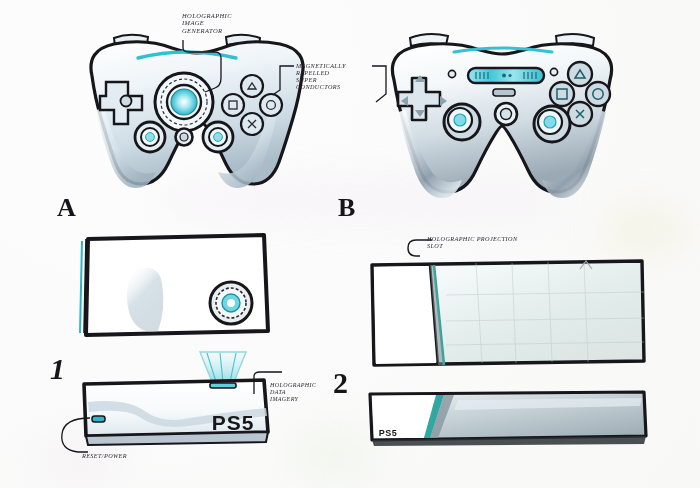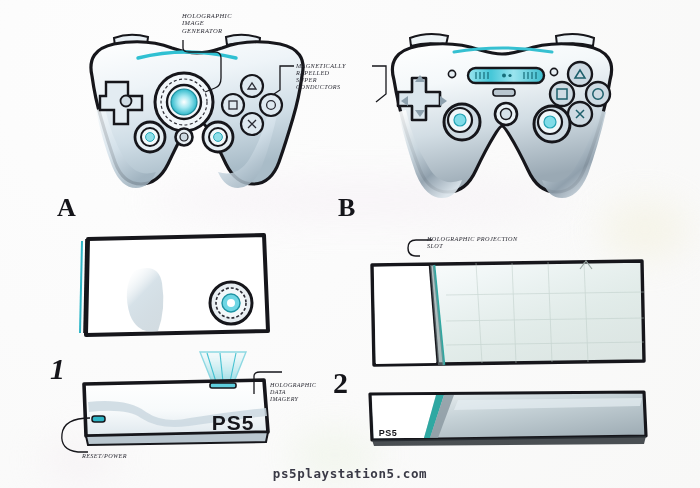--- a/index.html
+++ b/index.html
@@ -388,15 +388,14 @@
 DATA
 IMAGERY</div>
 
   <div class="label hand" style="left:82px;top:452px;font-size:6.2px;">RESET/POWER</div>
 
   <div class="bigletter" style="left:57px;top:193px;font-size:26px;">A</div>
   <div class="bigletter" style="left:338px;top:193px;font-size:26px;">B</div>
   <div class="bigletter" style="left:50px;top:352px;font-size:30px;font-style:italic;">1</div>
   <div class="bigletter" style="left:333px;top:366px;font-size:30px;">2</div>
 
-  <div class="watermark" style="top:466px;">ps5playstation5.com</div>
 
 </div>
 
 </body></html>

